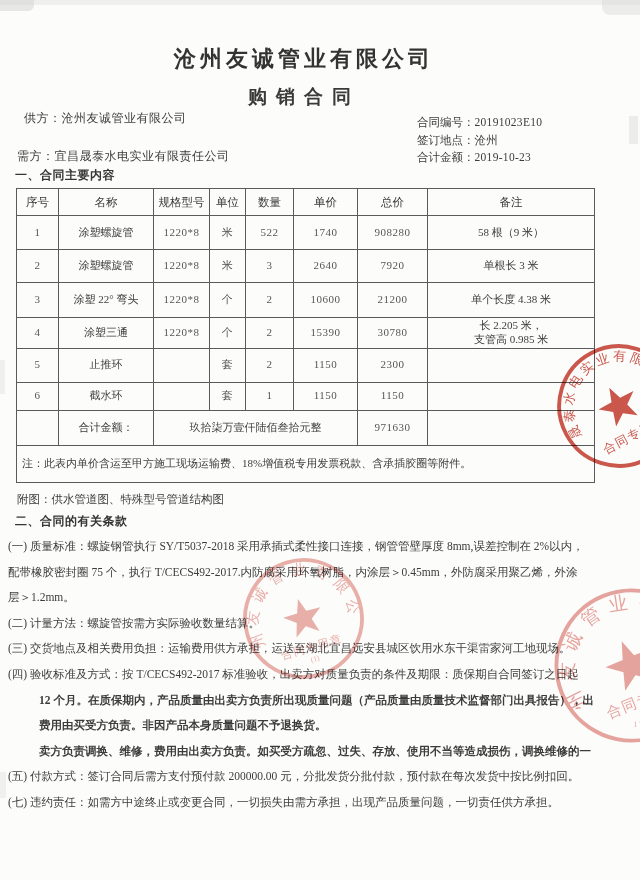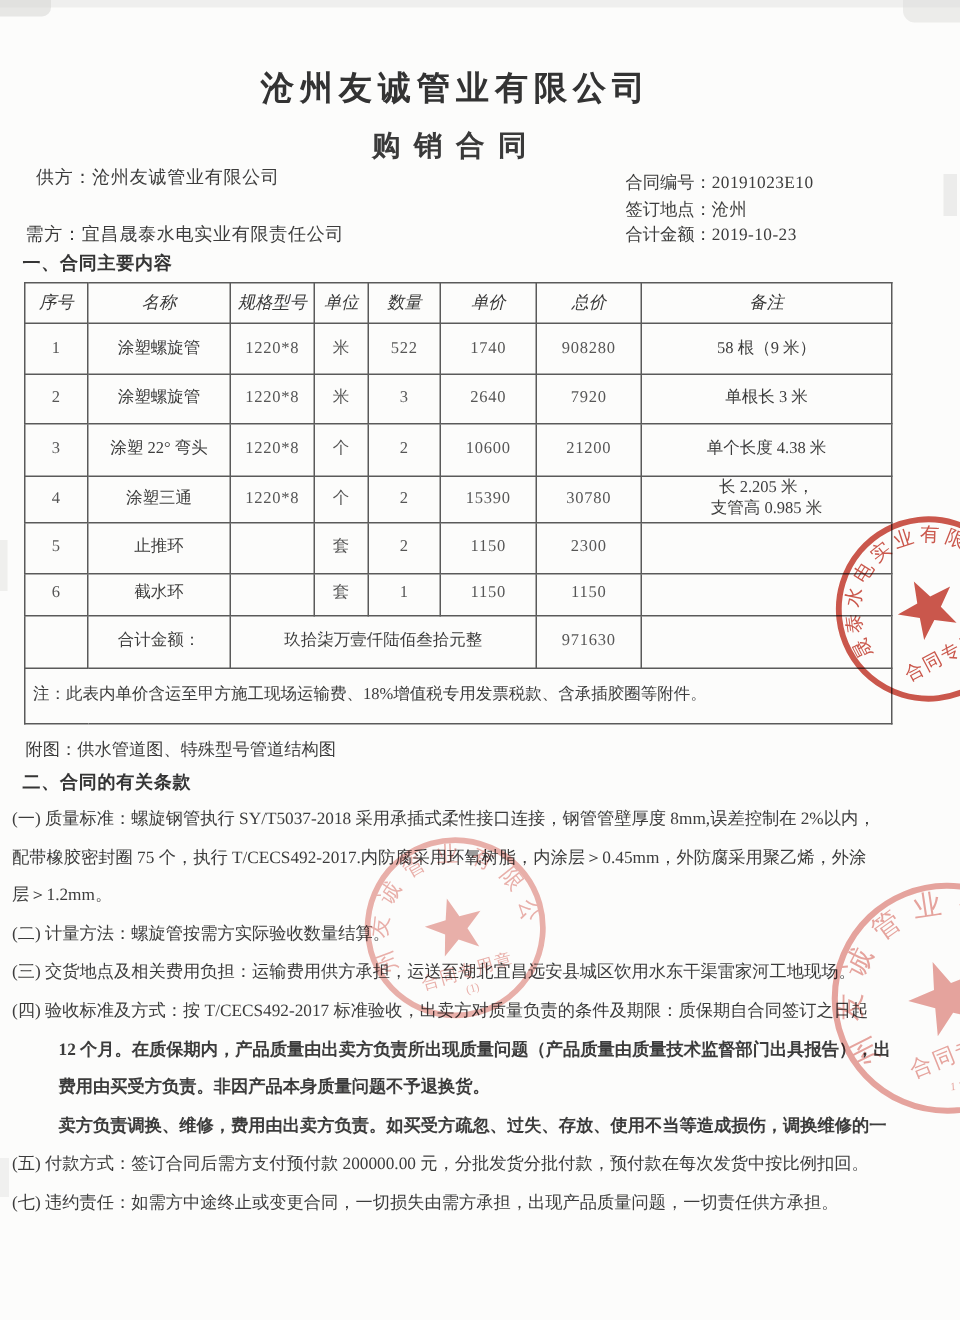--- a/index.html
+++ b/index.html
@@ -18,21 +18,21 @@
   .supplier-line{left:24px;top:110px;}
   .buyer-line{left:17px;top:148px;}
   .meta-block{left:417px;top:114px;font-size:11.5px;line-height:17.5px;color:#3c3c3c;}
   .meta-block .val{letter-spacing:.3px;}
   .sec-heading{font-size:12px;font-weight:bold;color:#353535;letter-spacing:.5px;}
   .sec1{left:15px;top:167px;}
   
   .items{left:16px;top:188px;width:578px;border-collapse:collapse;table-layout:fixed;font-size:11px;color:#3d3d3d;}
   .items th,.items td{border:1px solid #5a5a5a;text-align:center;vertical-align:middle;padding:1px 2px;line-height:1.25;white-space:pre-line;overflow:hidden;}
   .items th{font-weight:normal;font-size:11.5px;color:#383838;}
-  .items thead tr{height:27px;font-style:italic;}
+  .items thead tr{height:27px;}
   .items tbody tr:nth-child(1){height:34px;}
   .items tbody tr:nth-child(2){height:33px;}
   .items tbody tr:nth-child(3){height:35px;}
   .items tbody tr:nth-child(4){height:30px;}
   .items tbody tr:nth-child(5){height:34px;}
   .items tbody tr:nth-child(6){height:28px;}
   .items tbody tr:nth-child(7){height:35px;}
   .items tbody tr:nth-child(8){height:37px;}
   .items td.num{color:#565656;letter-spacing:.5px;}
   .items td.note-cell{text-align:left;padding-left:5px;font-size:11px;color:#3c3c3c;}

